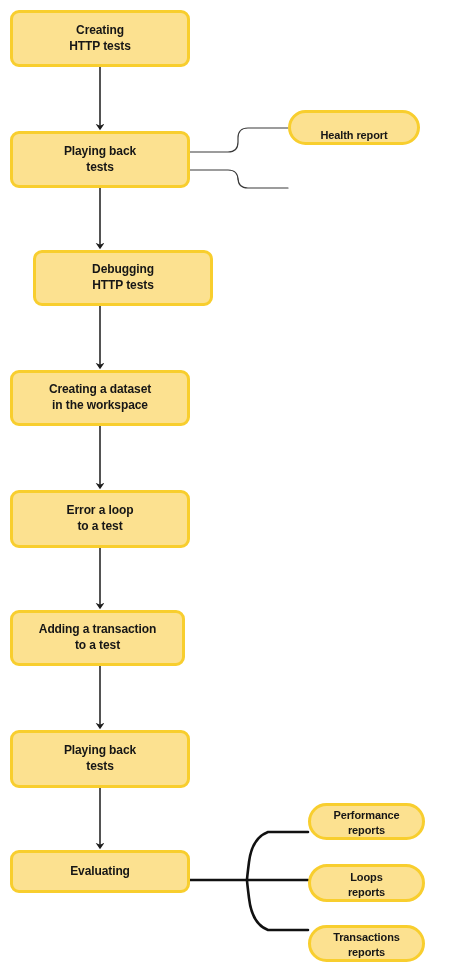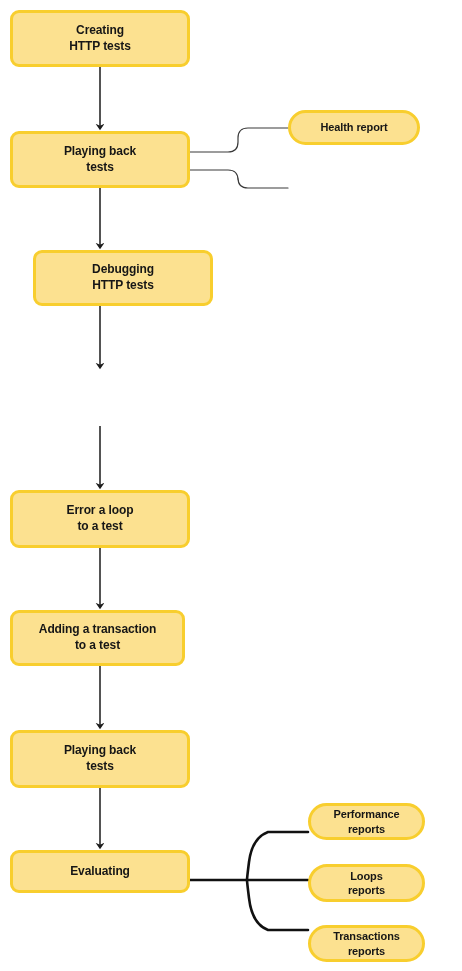--- a/index.html
+++ b/index.html
@@ -41,20 +41,21 @@
   }
   .node.process {
     border-radius: 9px;
     font-size: 12px;
     letter-spacing: -0.1px;
   }
   .node.pill {
     border-radius: 999px;
     font-size: 11px;
     letter-spacing: -0.1px;
+    align-items: flex-end;
   }
   .node .lbl {
     display: block;
     width: 100%;
     padding: 0 5px;
     box-sizing: border-box;
   }
   .node .lbl .l2 {
     display: block;
   }
@@ -108,20 +109,26 @@
     </span>
   </div>
 
   <div class="node process" style="left:10px; top:250px; width:180px; height:56px;margin-left:23px;">
     <span class="lbl">
       <span>Debugging</span>
       <span class="l2">HTTP tests</span>
     </span>
   </div>
 
+  <div class="node process" style="left:10px; top:370px; width:180px; height:56px;">
+    <span class="lbl">
+      <span>Creating a dataset</span>
+      <span class="l2">in the workspace</span>
+    </span>
+  </div>
 
   <div class="node process" style="left:10px; top:490px; width:180px; height:58px;">
     <span class="lbl">
       <span>Error a loop</span>
       <span class="l2">to a test</span>
     </span>
   </div>
 
   <div class="node process" style="left:10px; top:610px; width:175px; height:56px;">
     <span class="lbl">

